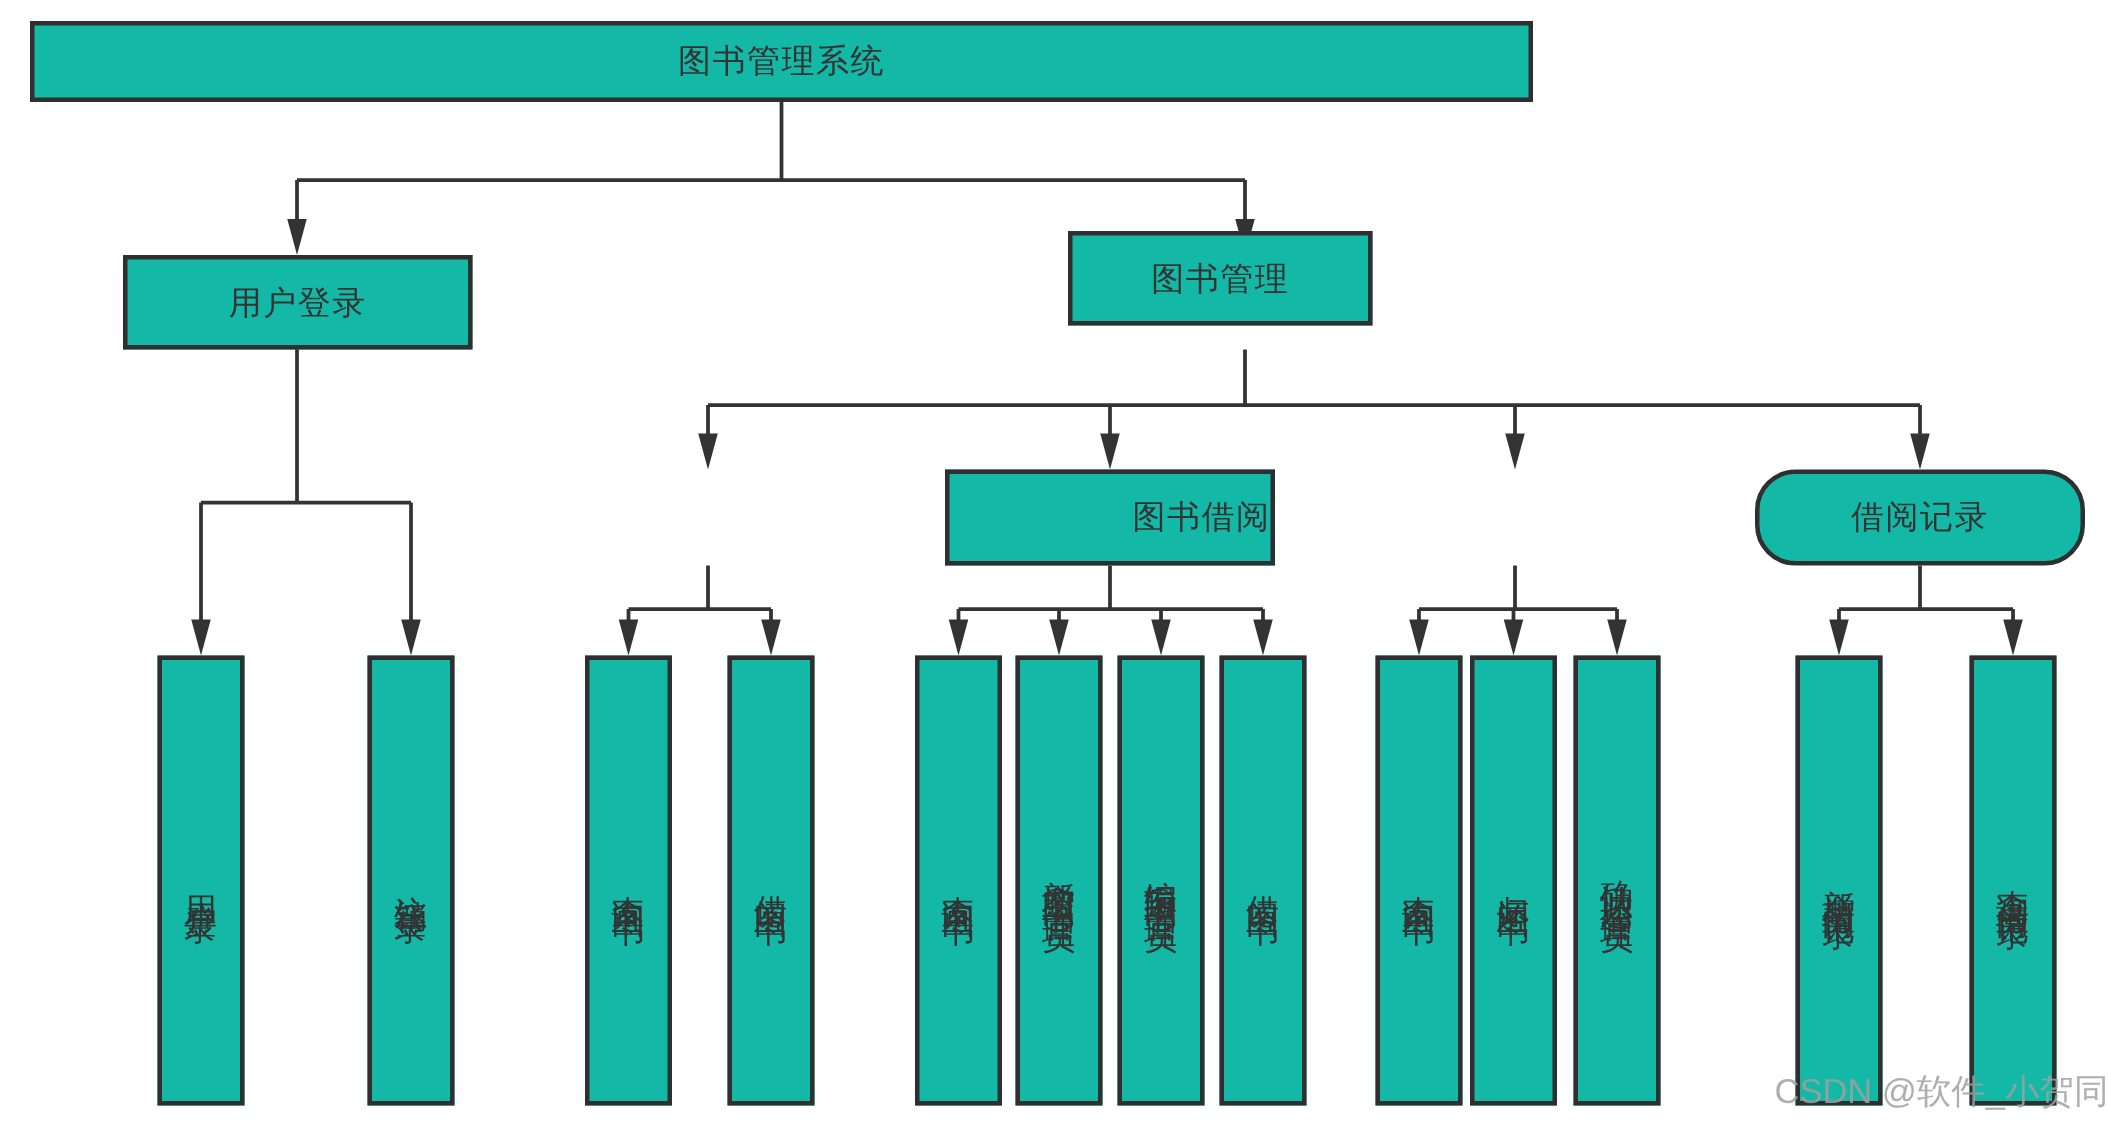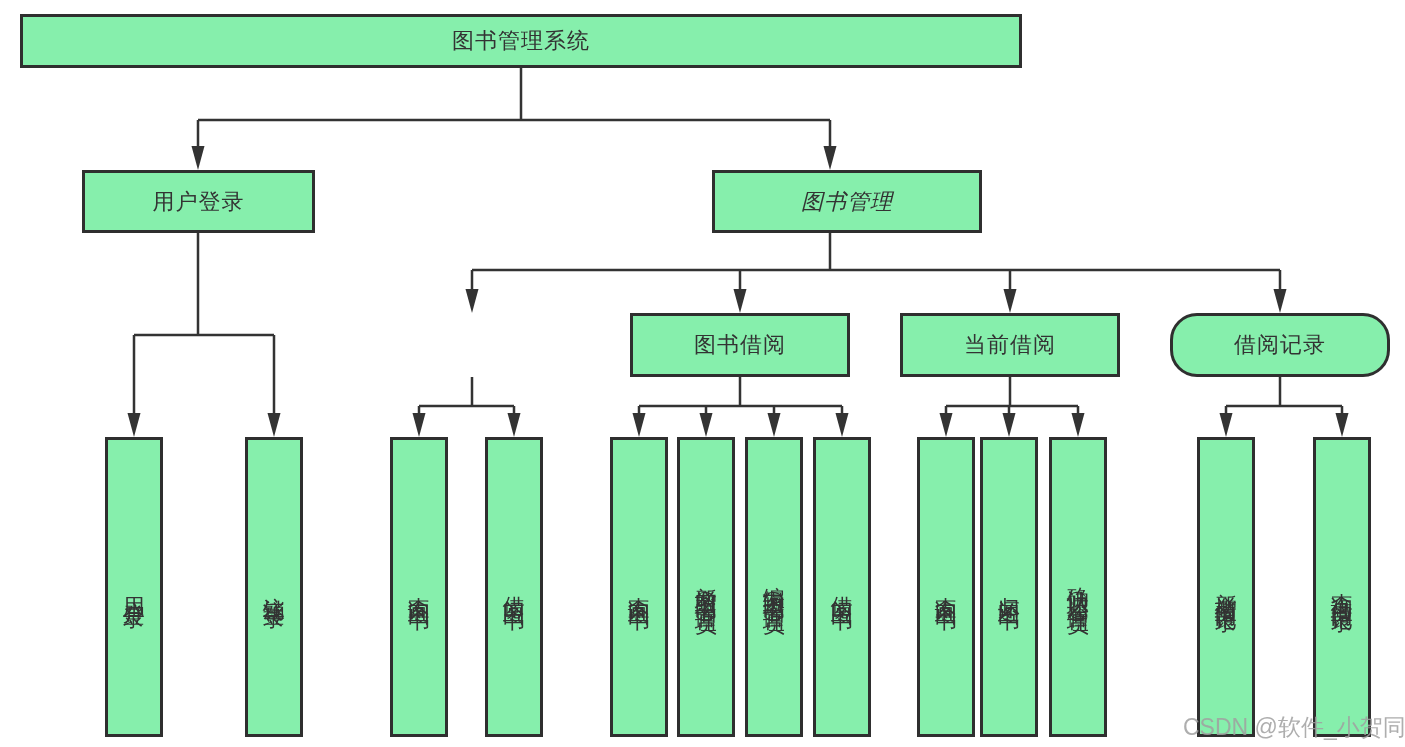--- a/index.html
+++ b/index.html
@@ -18,21 +18,21 @@
   #connectors {
     position: absolute;
     left: 0; top: 0;
     width: 1405px; height: 747px;
     pointer-events: none;
   }
   .box {
     position: absolute;
     box-sizing: border-box;
     border: 3px solid #2f2f2f;
-    background: #86efac;
+    background: #14b8a6;
     display: flex;
     align-items: center;
     justify-content: center;
     color: #333333;
     z-index: 2;
   }
   .hlabel {
     font-size: 22px;
     letter-spacing: 1px;
     white-space: nowrap;
@@ -91,29 +91,26 @@
     </g>
   </svg>
 
   <div class="box" style="left:20px; top:14px; width:1002px; height:54px;">
     <span class="hlabel">图书管理系统</span>
   </div>
 
   <div class="box" style="left:82px; top:170px; width:233px; height:63px;">
     <span class="hlabel">用户登录</span>
   </div>
-  <div class="box" style="left:712px; top:170px; width:270px; height:63px;font-style:italic;">
+  <div class="box" style="left:712px; top:154px; width:203px; height:63px;">
     <span class="hlabel">图书管理</span>
   </div>
 
-  <div class="box" style="left:630px; top:313px; width:220px; height:64px;">
+  <div class="box" style="left:630px; top:313px; width:220px; height:64px;justify-content:flex-end;">
     <span class="hlabel">图书借阅</span>
-  </div>
-  <div class="box" style="left:900px; top:313px; width:220px; height:64px;">
-    <span class="hlabel">当前借阅</span>
   </div>
   <div class="box" style="left:1170px; top:313px; width:220px; height:64px;border-radius:27px;">
     <span class="hlabel">借阅记录</span>
   </div>
 
   <div class="box" style="left:105px; top:437px; width:58px; height:300px;">
     <span class="vlabel">用户登录</span>
   </div>
   <div class="box" style="left:245px; top:437px; width:58px; height:300px;">
     <span class="vlabel">注销登录</span>

